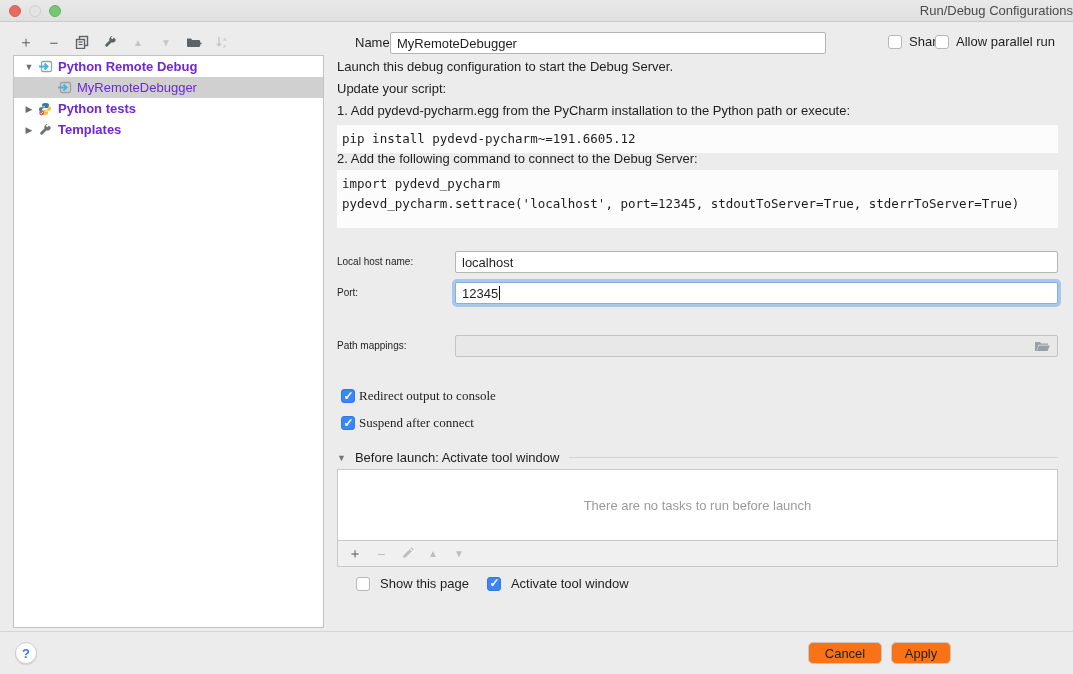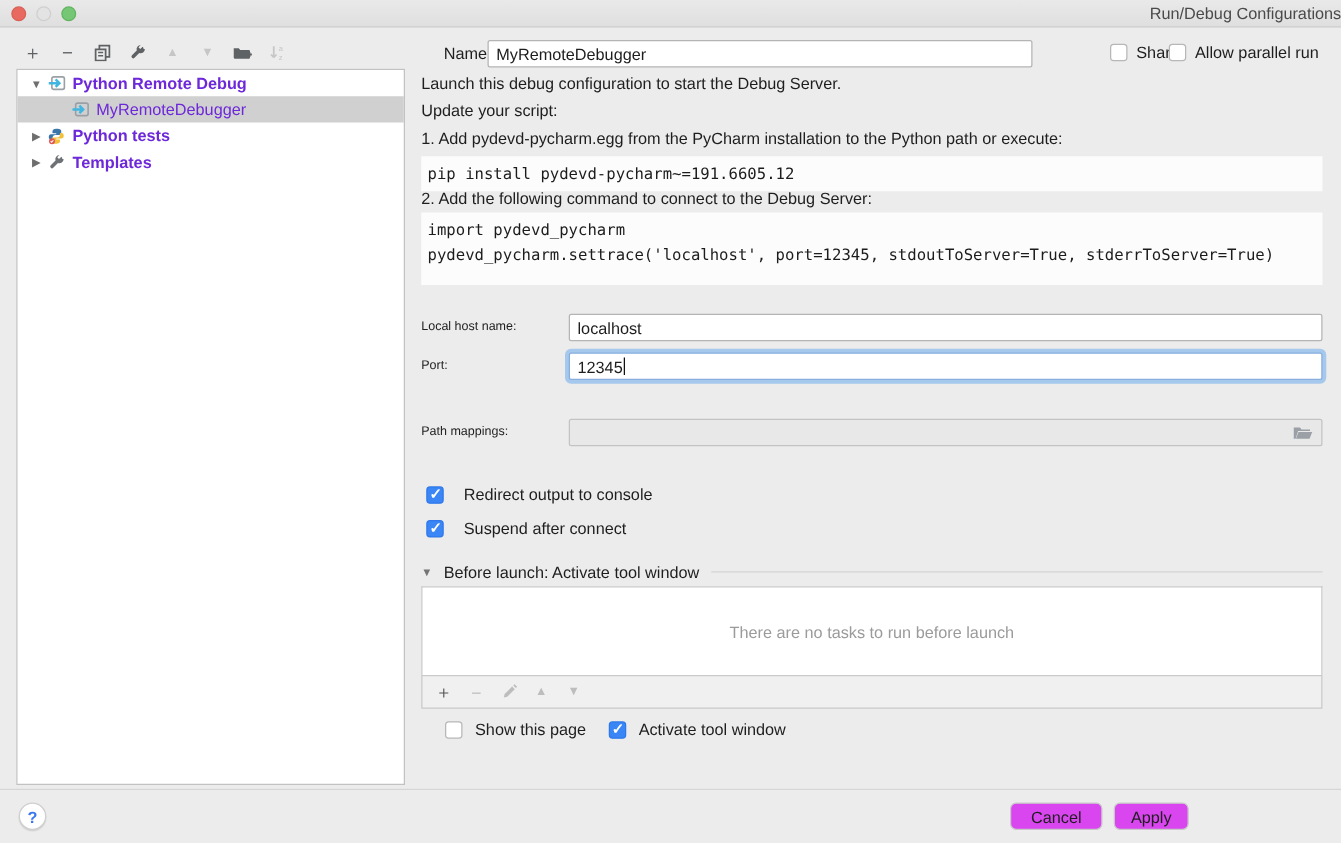--- a/index.html
+++ b/index.html
@@ -89,21 +89,21 @@
 
   .focus-field {
     border: 1px solid #88aede;
     box-shadow: 0 0 0 3px #a5c8ec;
     display: flex; align-items: center;
   }
   .caret { display: inline-block; width: 1px; height: 14px; background: #111; margin-left: 1px; }
 
   .disabled-field { background: #e8e8e8; border-color: #c3c3c3; display: flex; align-items: center; justify-content: flex-end; }
 
-  .check-row { display: flex; align-items: center; gap: 16px; }
+  .check-row { display: flex; align-items: center; gap: 4px; font-family: Liberation Serif, serif; }
   .check-row .lbl { font-size: 13px; }
 
   .bl-header { top: 450px; width: 721px; display: flex; align-items: center; }
   .bl-tri { font-size: 9px; color: #757575; margin-right: 9px; }
   .bl-line { flex: 1; height: 1px; background: #d4d4d4; margin-left: 10px; }
 
   .bl-box { top: 469px; width: 721px; }
   .bl-empty {
     height: 71px; background: #ffffff; border: 1px solid #c9c9c9; border-bottom: none;
     display: flex; align-items: center; justify-content: center;
@@ -126,21 +126,21 @@
     background: #ececec; border-top: 1px solid #d6d6d6;
   }
   .help-btn {
     position: absolute; left: 15px; top: 10px; width: 22px; height: 22px; border-radius: 50%;
     background: #ffffff; border: 1px solid #cfcfcf; box-shadow: 0 1px 1px rgba(0,0,0,.12);
     color: #3b77f0; font-size: 13px; font-weight: bold;
     display: flex; align-items: center; justify-content: center;
   }
   .btn {
     position: absolute; top: 10px; height: 22px; border-radius: 5px;
-    background: #d946ef; border: 1px solid #c8c8c8;
+    background: #f97316; border: 1px solid #c8c8c8;
     font-family: "Liberation Sans", sans-serif; font-size: 13px; color: #1e1e1e;
     display: flex; align-items: center; justify-content: center;
   }
   .btn-cancel { left: 808px; width: 74px; }
   .btn-apply  { left: 891px; width: 60px; }
   .btn-ok {
     left: 977px; width: 71px; color: #ffffff; border: 1px solid #2f74e8;
     background: linear-gradient(#4f97f8, #2f7cf3);
     margin-top: 46px;
   }

